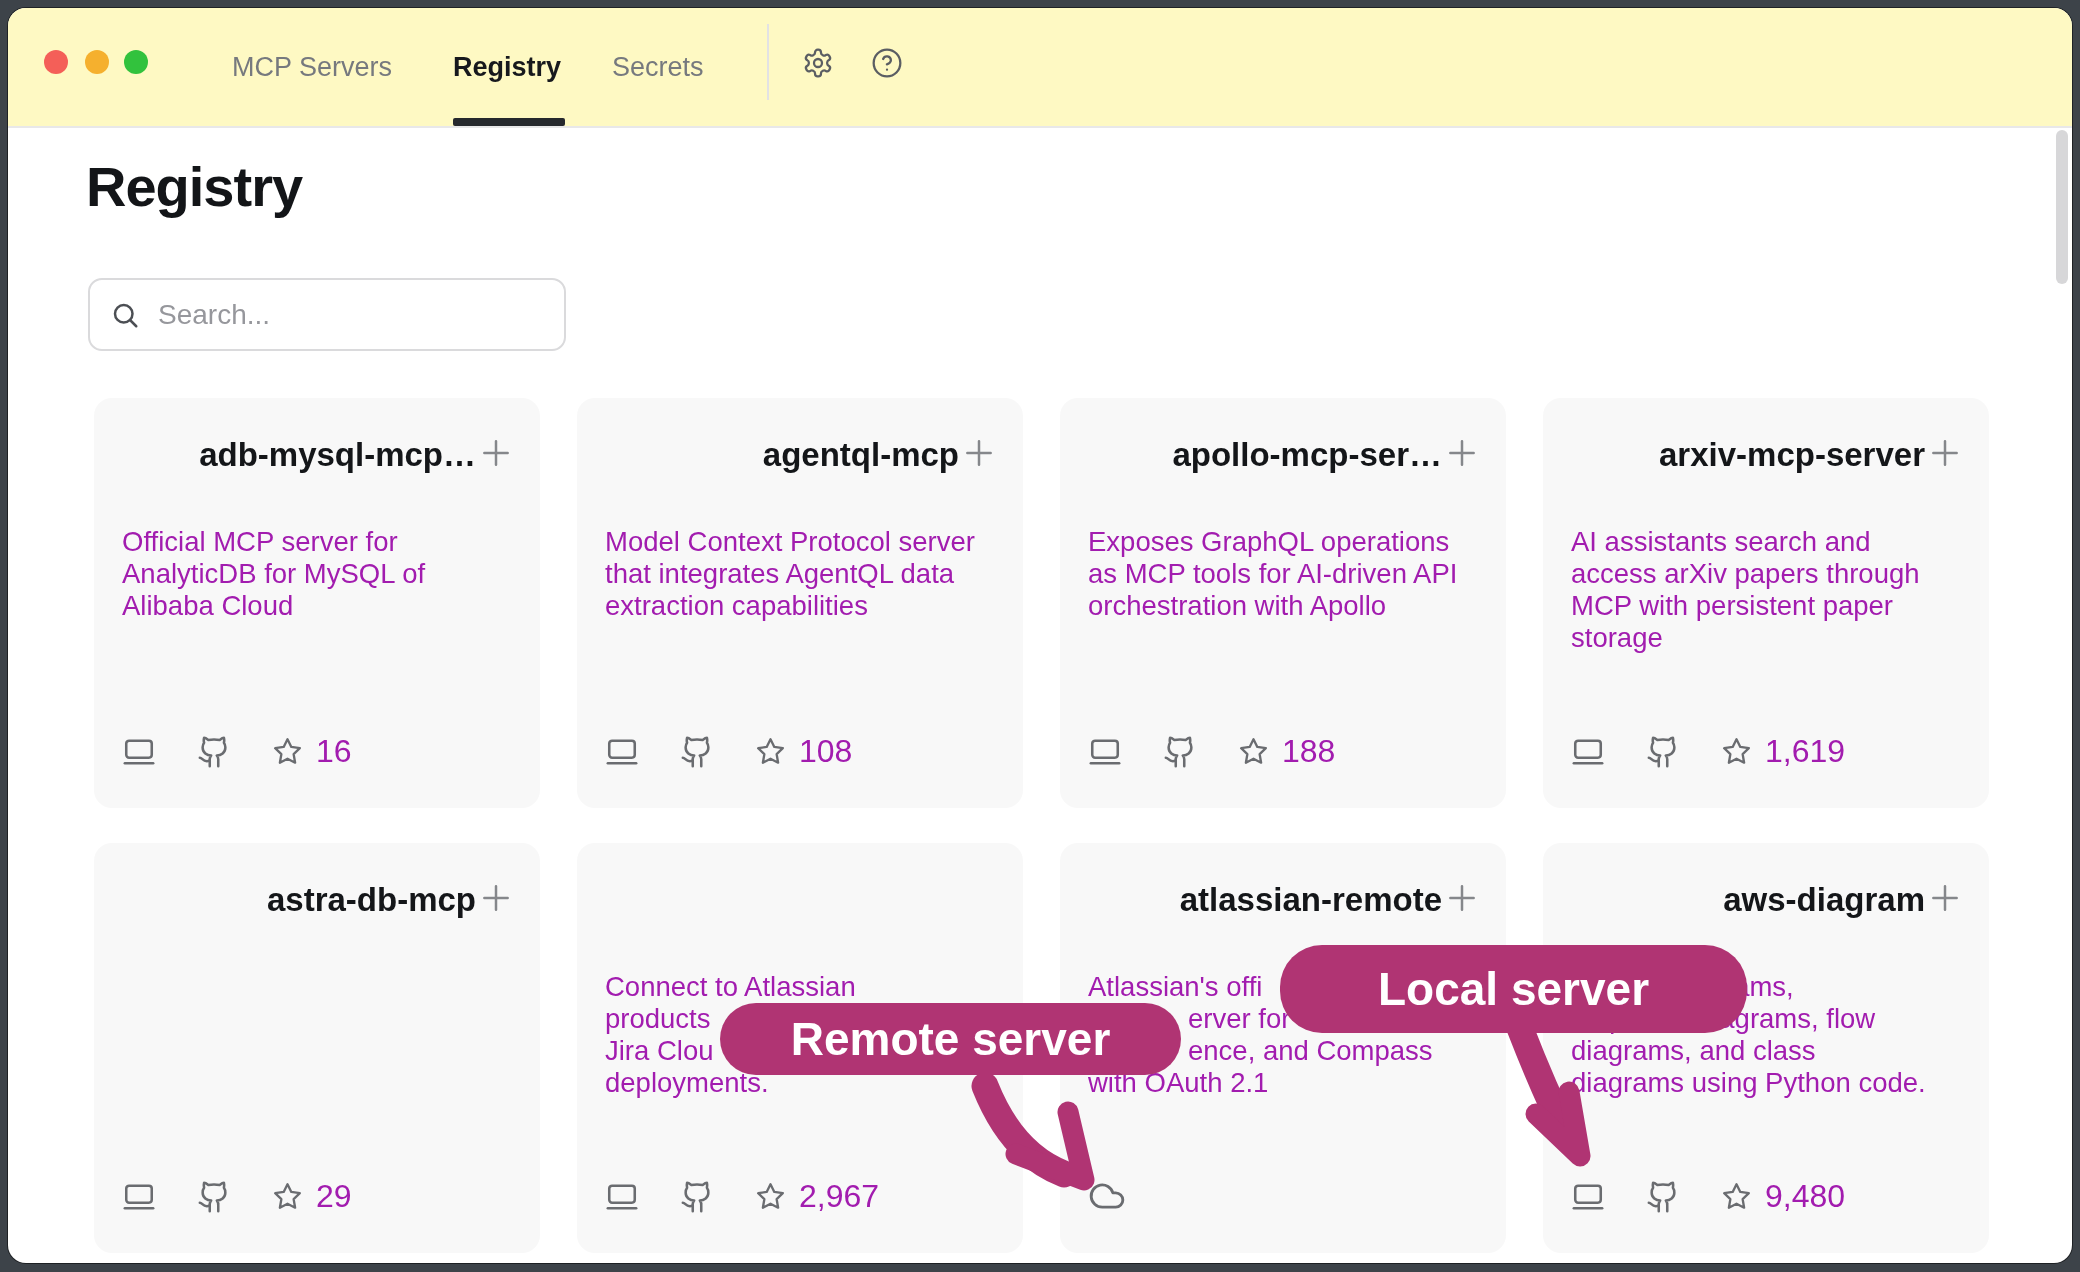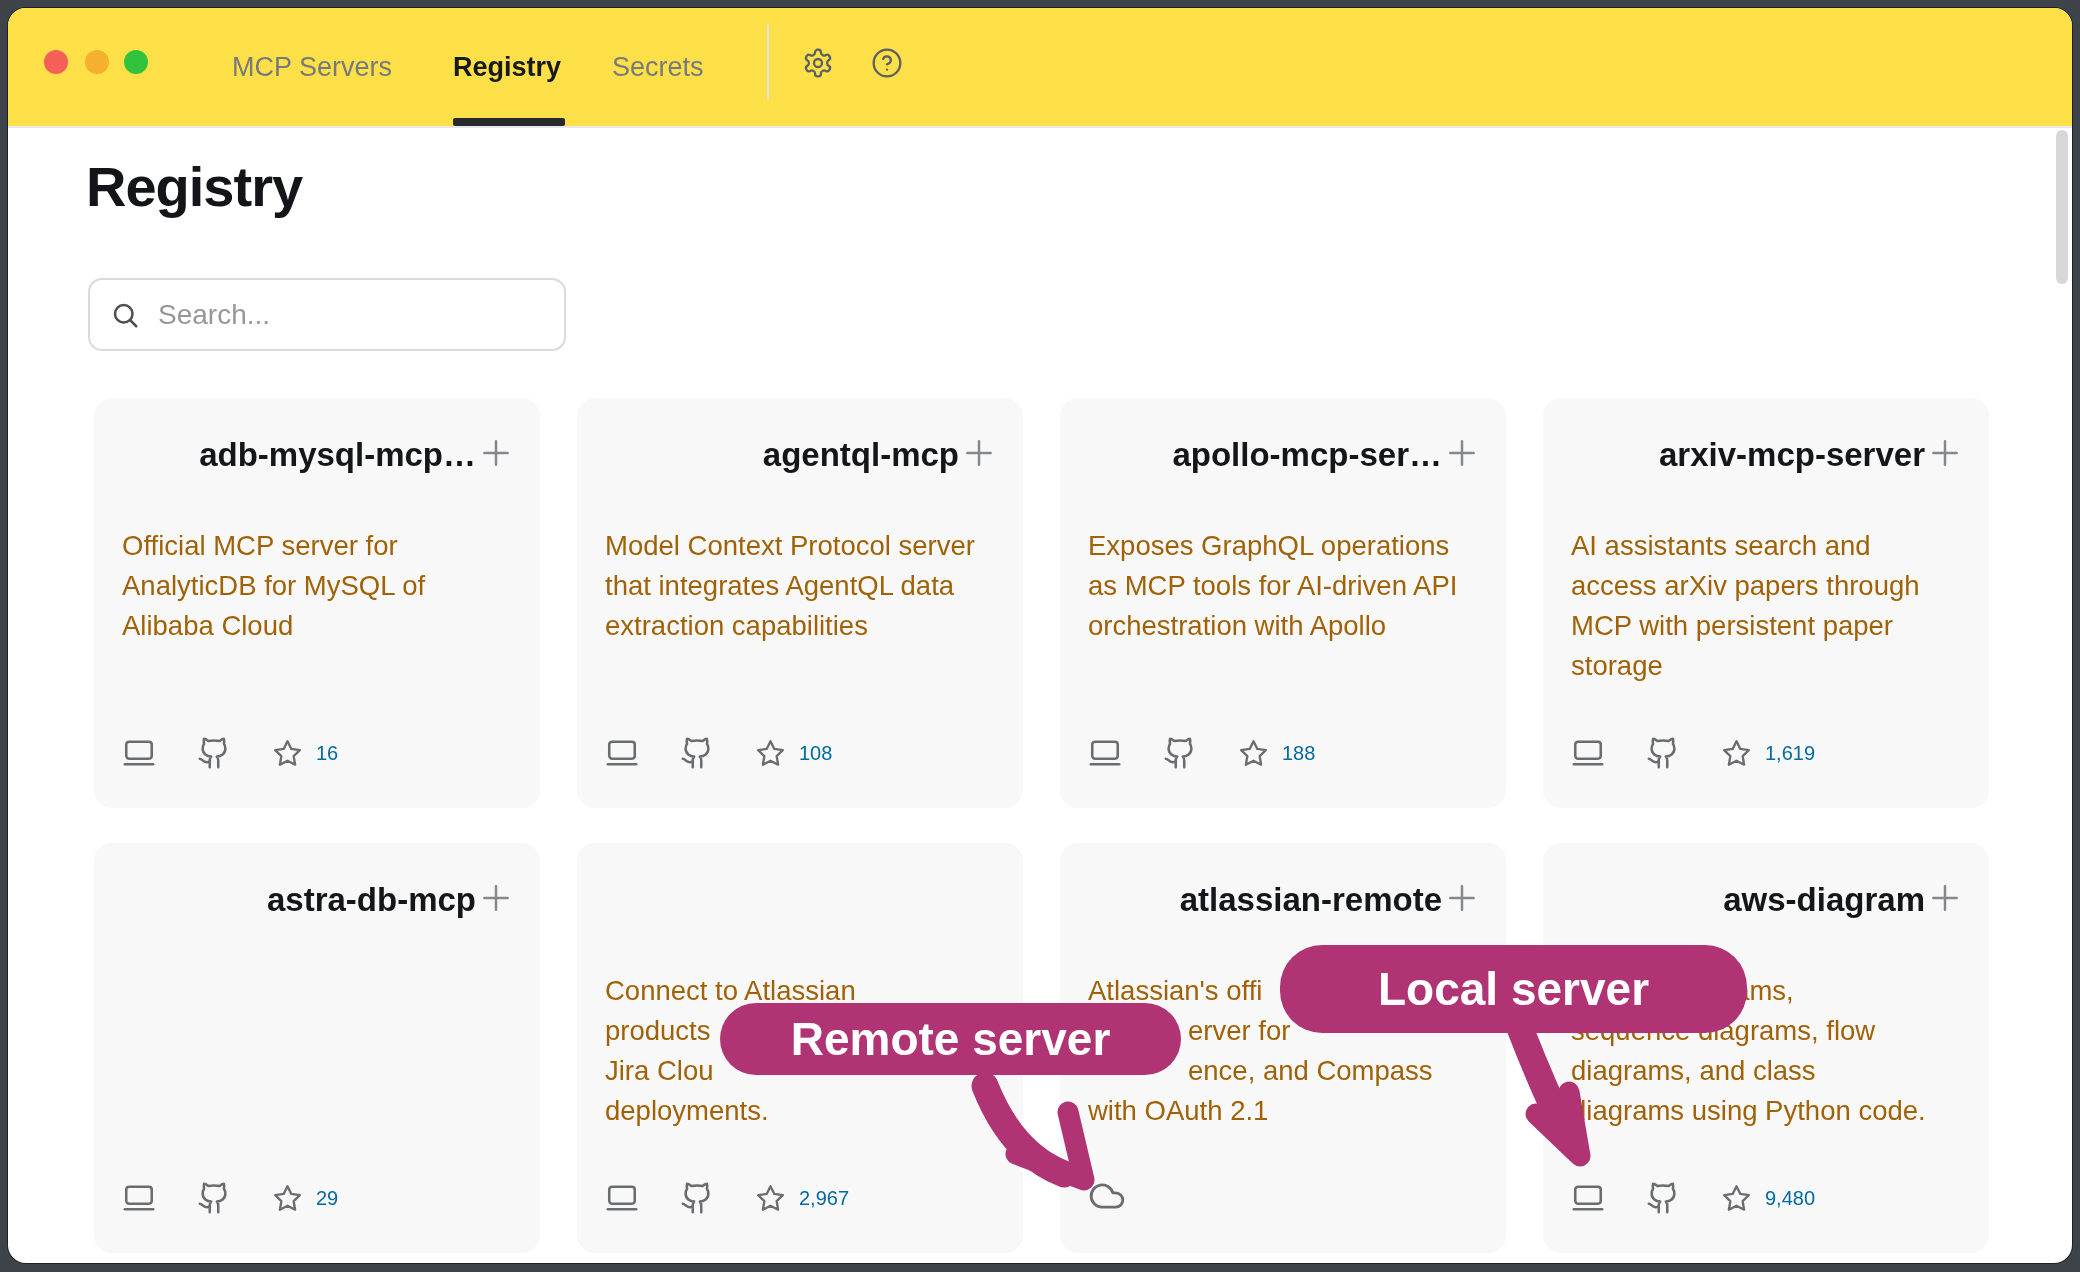--- a/index.html
+++ b/index.html
@@ -11,21 +11,21 @@
     overflow:hidden;
   }
   .window {
     position:absolute; left:8px; top:8px; width:2064px; height:1255px;
     background:#ffffff; border-radius:18px; overflow:hidden;
     box-shadow:0 0 0 1px rgba(0,0,0,.5);
   }
   
   .titlebar {
     position:absolute; top:0; left:0; right:0; height:120px;
-    background:#fde047; border-bottom:2px solid #e8e8e9;
+    background:#fef9c3; border-bottom:2px solid #e8e8e9;
   }
   .dot { position:absolute; top:42px; width:24px; height:24px; border-radius:50%; }
   .dot-close { left:36px;  background:#f45f58; }
   .dot-min   { left:77px;  background:#f5b02e; }
   .dot-zoom  { left:116px; background:#32c23d; }
   .tab {
     position:absolute; top:0; height:118px; display:flex; align-items:center;
     font-size:27px; color:#76797e; cursor:default; white-space:nowrap;
   }
   .tab-mcp      { left:224px; }
@@ -71,33 +71,33 @@
     display:flex; justify-content:flex-end; align-items:flex-start;
   }
   .card-title {
     font-size:33px; font-weight:bold; color:#141619;
     white-space:nowrap; overflow:hidden; max-width:350px;
   }
   .plus-btn { width:40px; height:40px; color:#85878b; flex:0 0 auto; margin-top:-3px; cursor:pointer; }
   .plus-btn svg { width:100%; height:100%; }
   .card-desc {
     position:absolute; top:128px; left:28px; right:26px;
-    font-size:27.5px; line-height:40px; color:#a16207;
+    font-size:27.5px; line-height:32px; color:#a21caf;
   }
   .dline { display:block; }
   .card-ar  .dline.l1, .card-ar .dline.l2 { padding-left:100px; }
   .card-aws .dline.l0 { padding-left:76px; }
   .card-footer {
     position:absolute; left:28px; bottom:38px;
     display:flex; align-items:center; color:#6a6c70;
   }
   .f-icon { width:34px; height:34px; flex:0 0 auto; }
   .f-icon svg { width:100%; height:100%; }
   .f-gap { margin-left:41px; }
-  .star-count { font-size:20px; color:#0369a1; margin-left:13px; }
+  .star-count { font-size:32px; color:#a21caf; margin-left:13px; }
   
   .callout {
     position:absolute; background:#b03473; color:#ffffff;
     font-size:46px; font-weight:bold; border-radius:42px;
     display:flex; align-items:center; justify-content:center;
     z-index:20; pointer-events:none;
   }
   .callout-remote { left:712px; top:995px; width:461px; height:72px; }
   .callout-local  { left:1272px; top:937px; width:467px; height:88px; }
   .arrow-layer {

